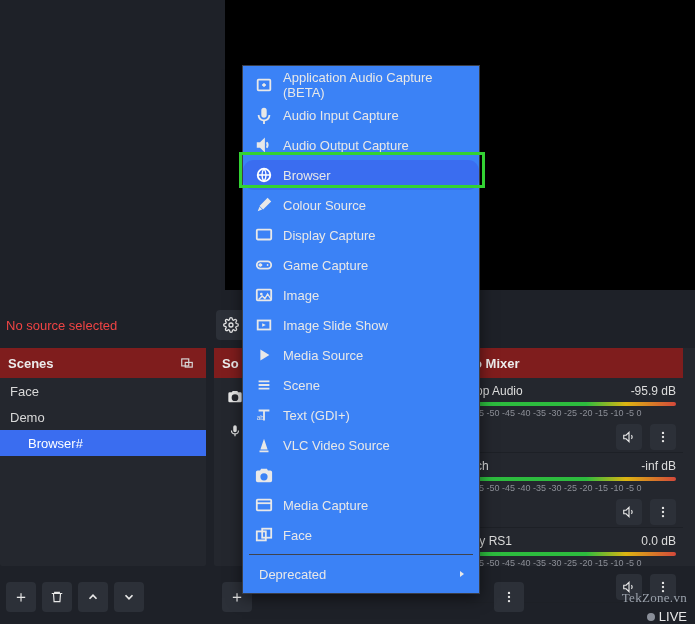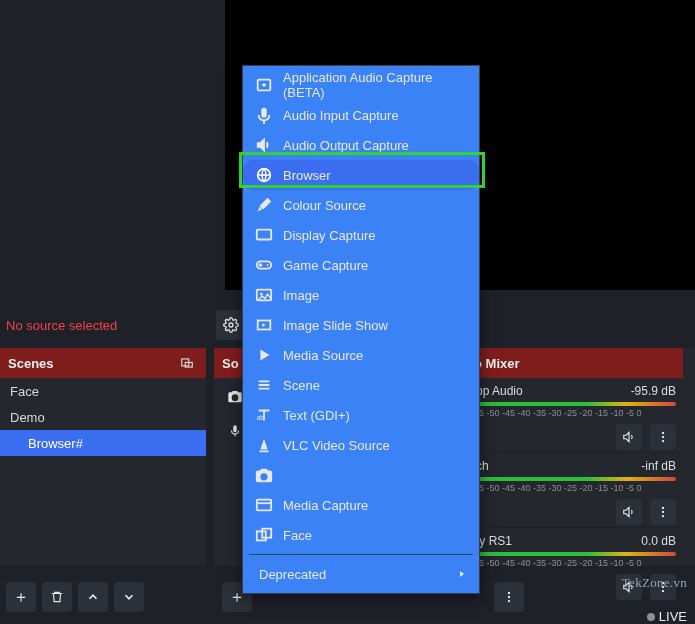--- a/index.html
+++ b/index.html
@@ -111,21 +111,21 @@
 
 .highlight-box {
   position: absolute; left: 239px; top: 152px;
   width: 246px; height: 36px;
   border: 3px solid #33d233; z-index: 60; pointer-events: none;
 }
 
 
 svg { display: block; }
 .watermark {
-  position: absolute; right: 8px; bottom: 33px;
+  position: absolute; right: 8px; bottom: 18px;
   color: #9aa1ab; font-size: 13px; font-family: serif; letter-spacing: .3px;
 }
 .live-pill {
   position: absolute; right: 8px; bottom: 0; color: #e8e8e8;
   font-size: 13px; display: flex; align-items: center; gap: 4px;
 }
 .dot-gray { width: 8px; height: 8px; background: #8a8f99; border-radius: 50%; display: inline-block; }
 
 .right-panel { position: absolute; right: 0; top: 348px; width: 12px; height: 218px; background: #24272e; }
 

